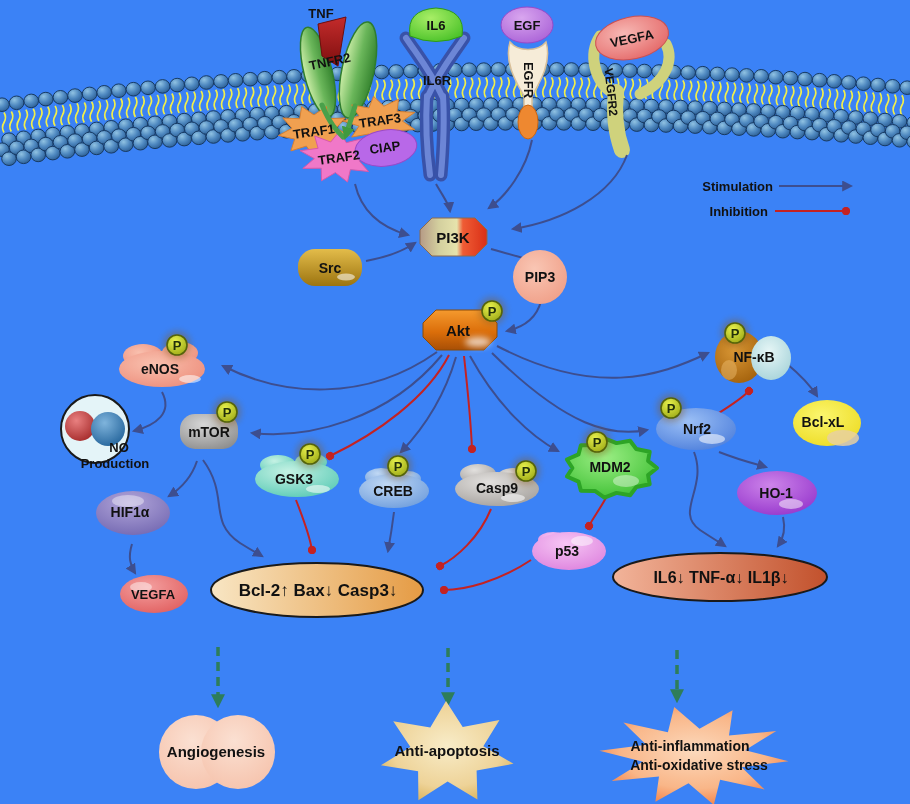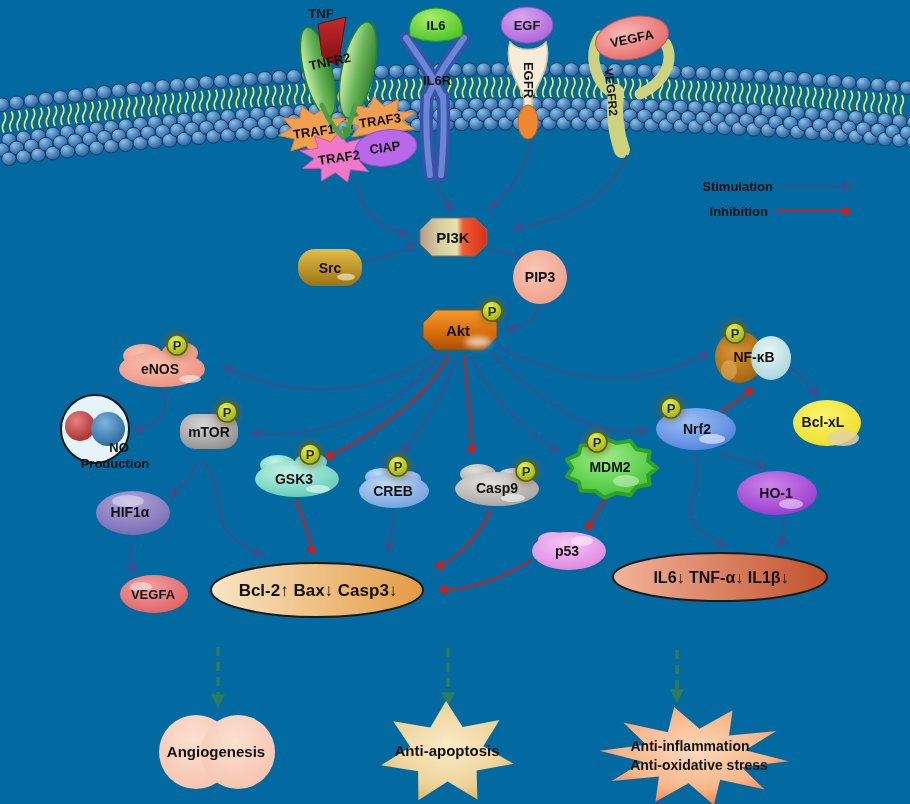--- a/index.html
+++ b/index.html
@@ -1,16 +1,16 @@
 <!DOCTYPE html>
 <html><head>
 <meta charset="utf-8">
 <style>
   html,body{margin:0;padding:0;background:#ffffff;}
-  #stage{width:910px;height:804px;position:relative;background:#0369a1;overflow:hidden;}
+  #stage{width:910px;height:804px;position:relative;background:#3b82f6;overflow:hidden;}
   svg{display:block;}
   svg text{font-family:"Liberation Sans","DejaVu Sans",sans-serif;font-weight:bold;fill:#111111;}
   .lbl{font-size:14px;text-anchor:middle;}
   .lbl-s{font-size:13px;text-anchor:middle;}
   .lbl-xs{font-size:12px;text-anchor:middle;}
   .lbl-big{font-size:17px;text-anchor:middle;}
   .lbl-e2{font-size:16px;text-anchor:middle;}
   .lbl-out{font-size:15px;text-anchor:middle;}
   .lbl-leg{font-size:13px;text-anchor:end;}
   .stim{fill:none;stroke-width:2;}

